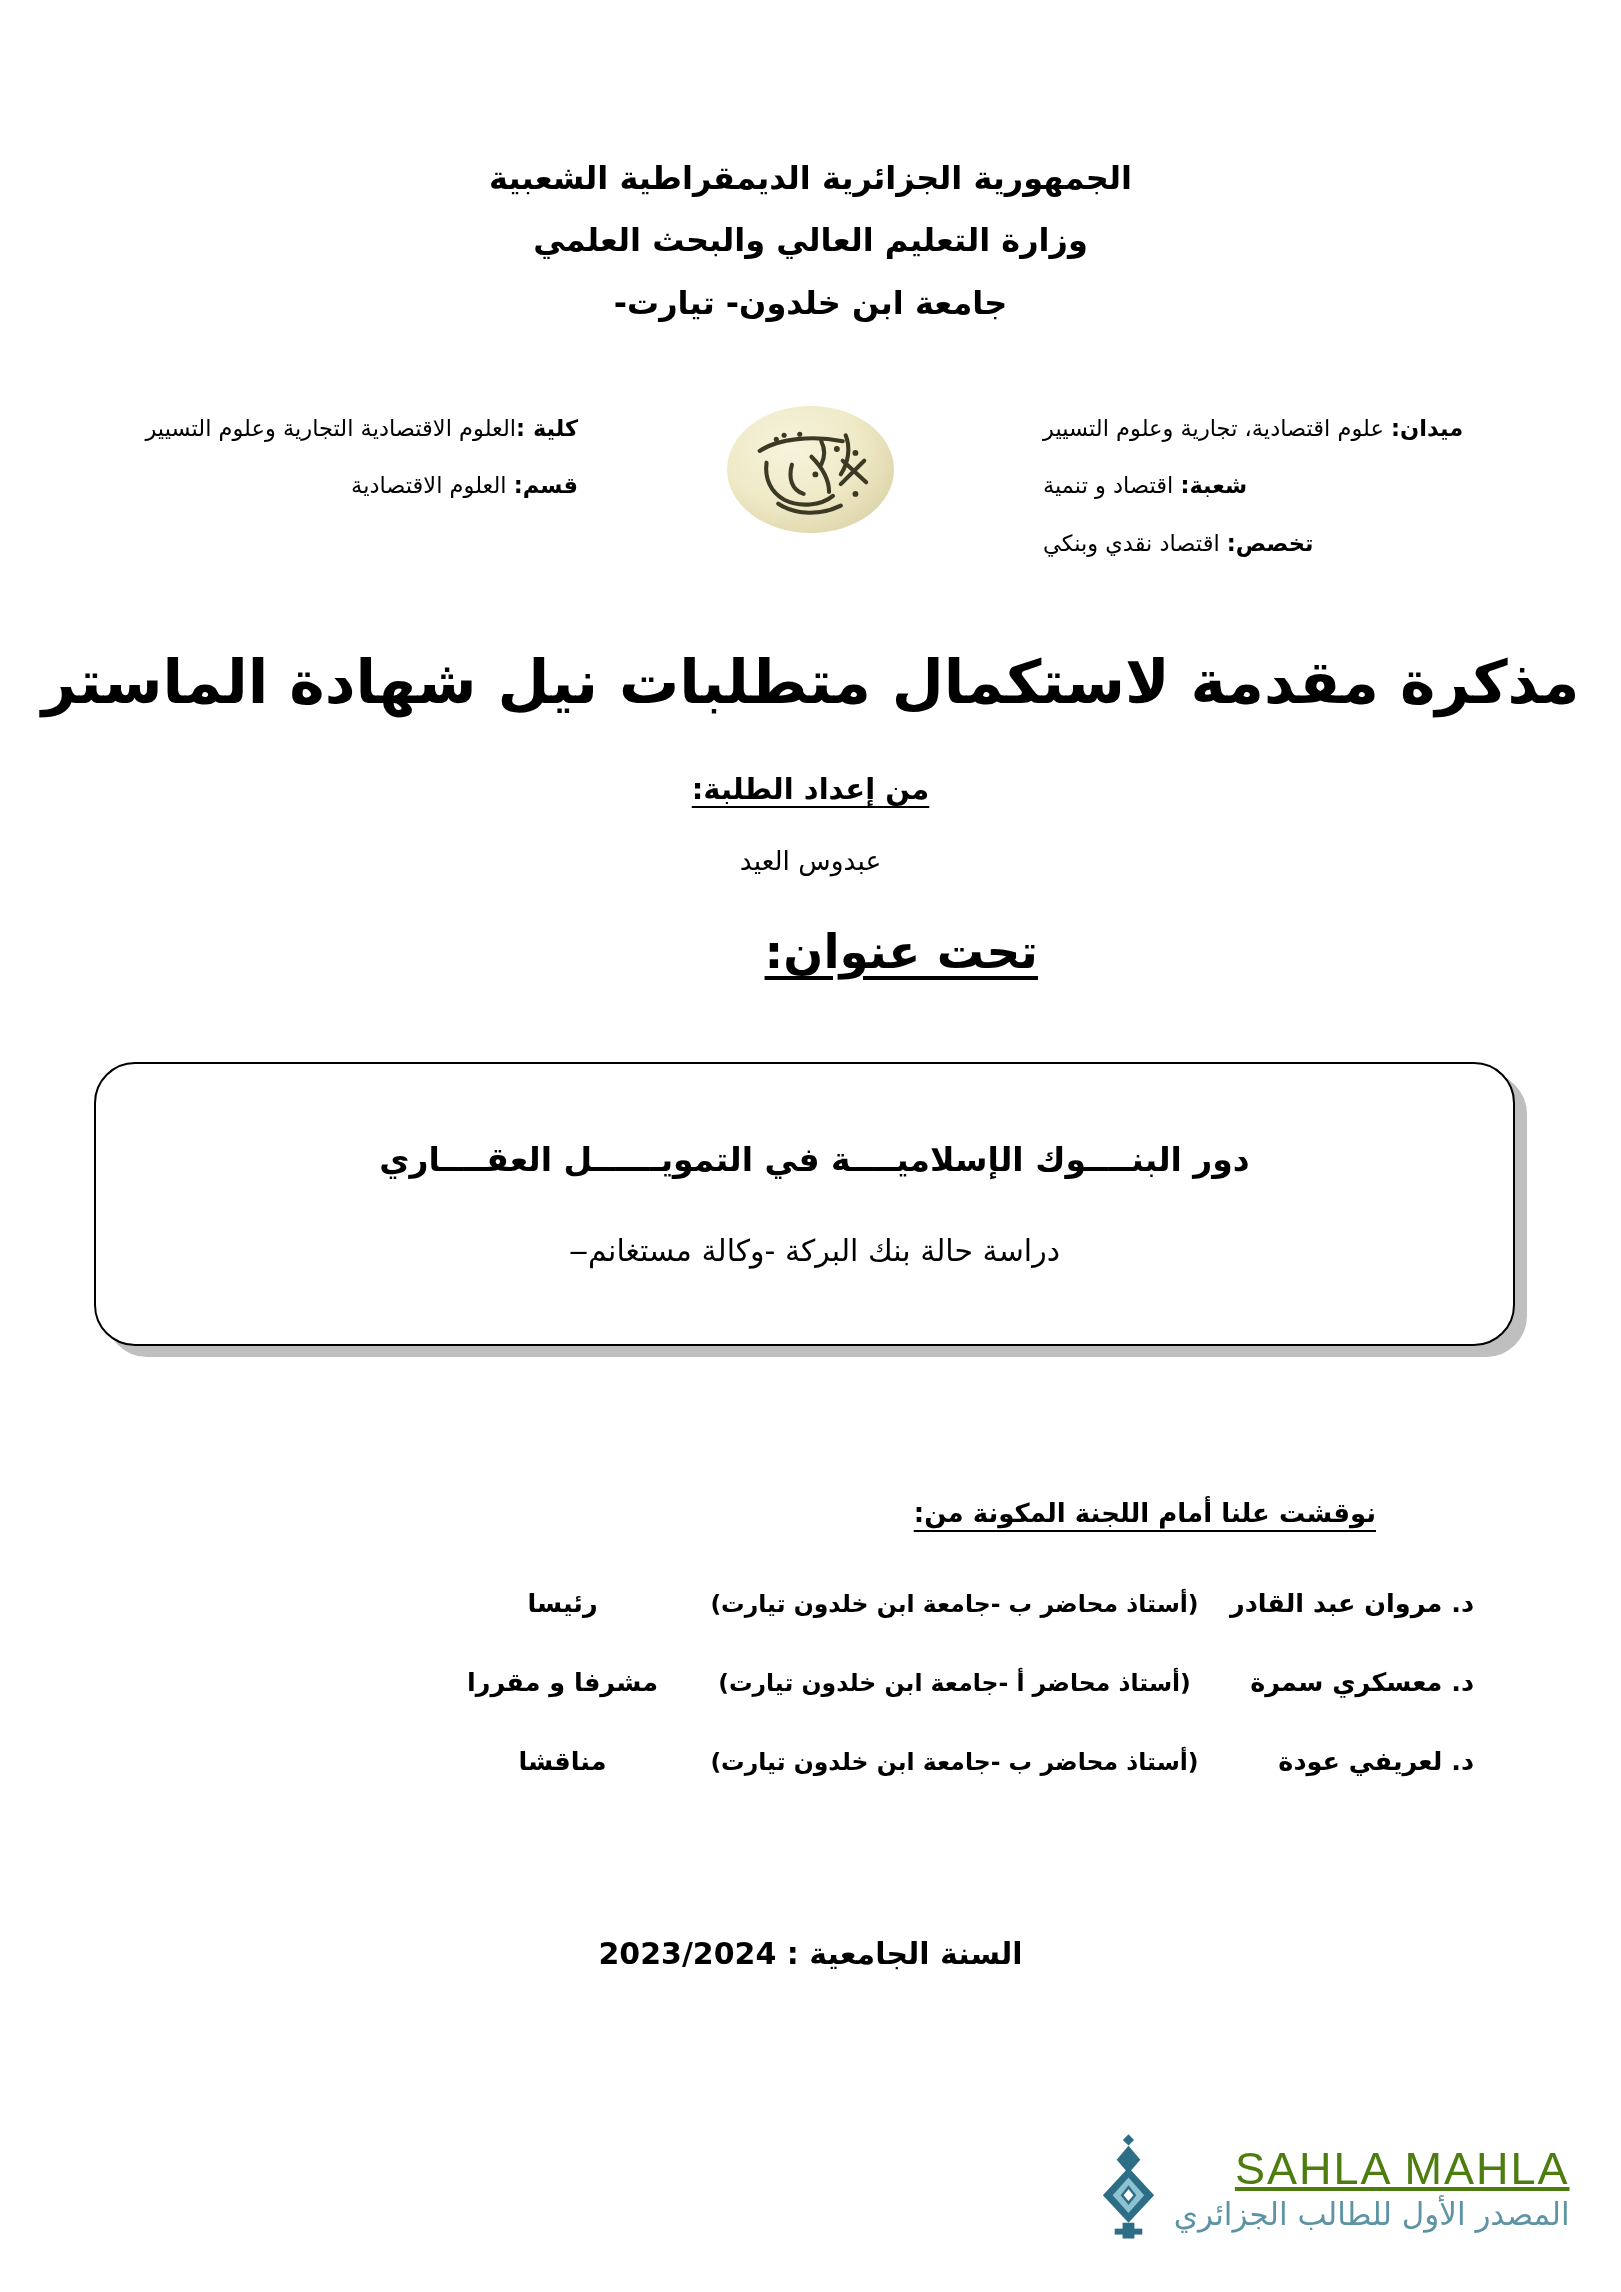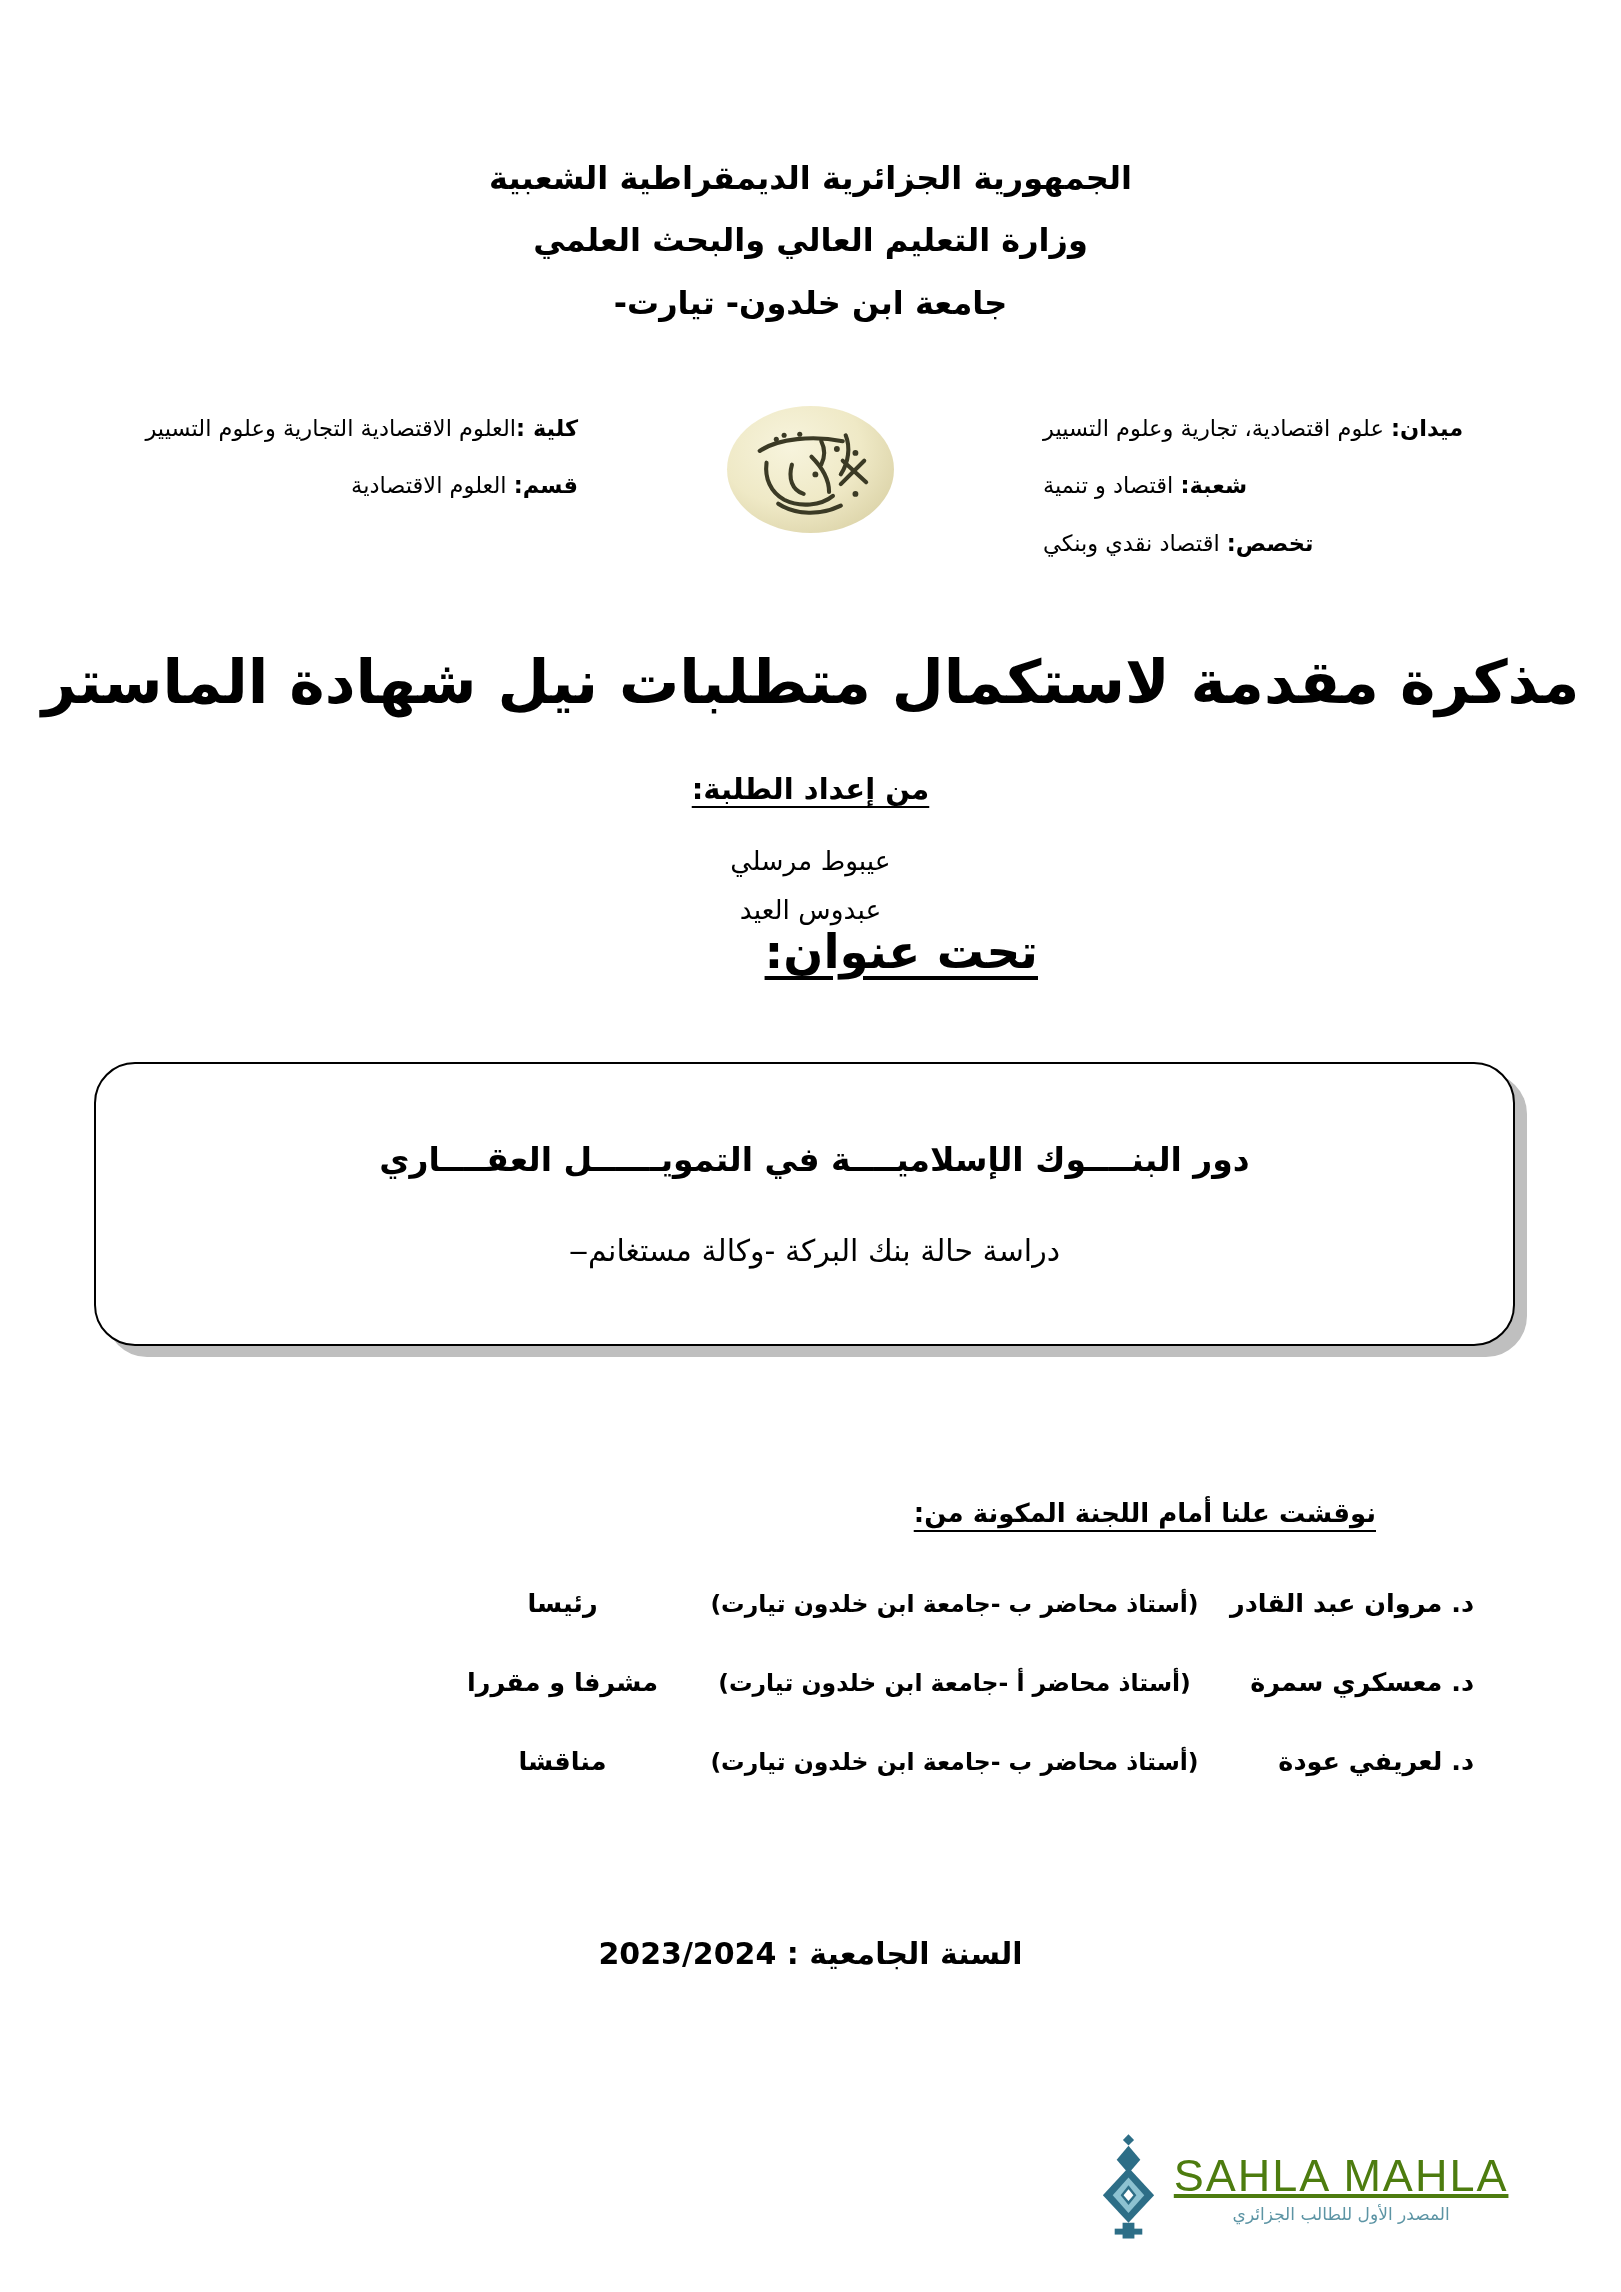--- a/index.html
+++ b/index.html
@@ -216,21 +216,21 @@
   .footer-logo .brand-main {
     font-family: "Liberation Sans", sans-serif;
     font-size: 45px;
     font-weight: normal;
     letter-spacing: 2px;
     color: #4d7c0f;
     line-height: 1;
     text-decoration: underline;
   }
   .footer-logo .brand-sub {
-    font-size: 17px;
+    font-size: 31px;
     color: #5c94a4;
     margin-top: 7.8px;
     direction: rtl;
     text-align: center;
     line-height: 1;
   }
   .footer-logo .emblem { width: 71px; height: 108px; }
 </style>
 </head>
 <body>
@@ -291,21 +291,20 @@
       <div class="row">
         <span class="key">تخصص:</span><span> اقتصاد نقدي وبنكي</span>
       </div>
     </div>
   </div>
 
   <div class="master-statement">مذكرة مقدمة لاستكمال متطلبات نيل شهادة الماستر</div>
 
   <div class="students">
     <div class="heading">من إعداد الطلبة:</div>
-    <div class="name">عيبوط مرسلي</div>
     <div class="name">عبدوس العيد</div>
   </div>
 
   <div class="under-title-label">تحت عنوان:</div>
 
   <div class="title-box-shadow"></div>
   <div class="title-box">
     <div class="main-title">دور البنــــوك الإسلاميــــة في التمويــــــل العقــــاري</div>
     <div class="sub-title">دراسة حالة بنك البركة -وكالة مستغانم‒</div>
   </div>

